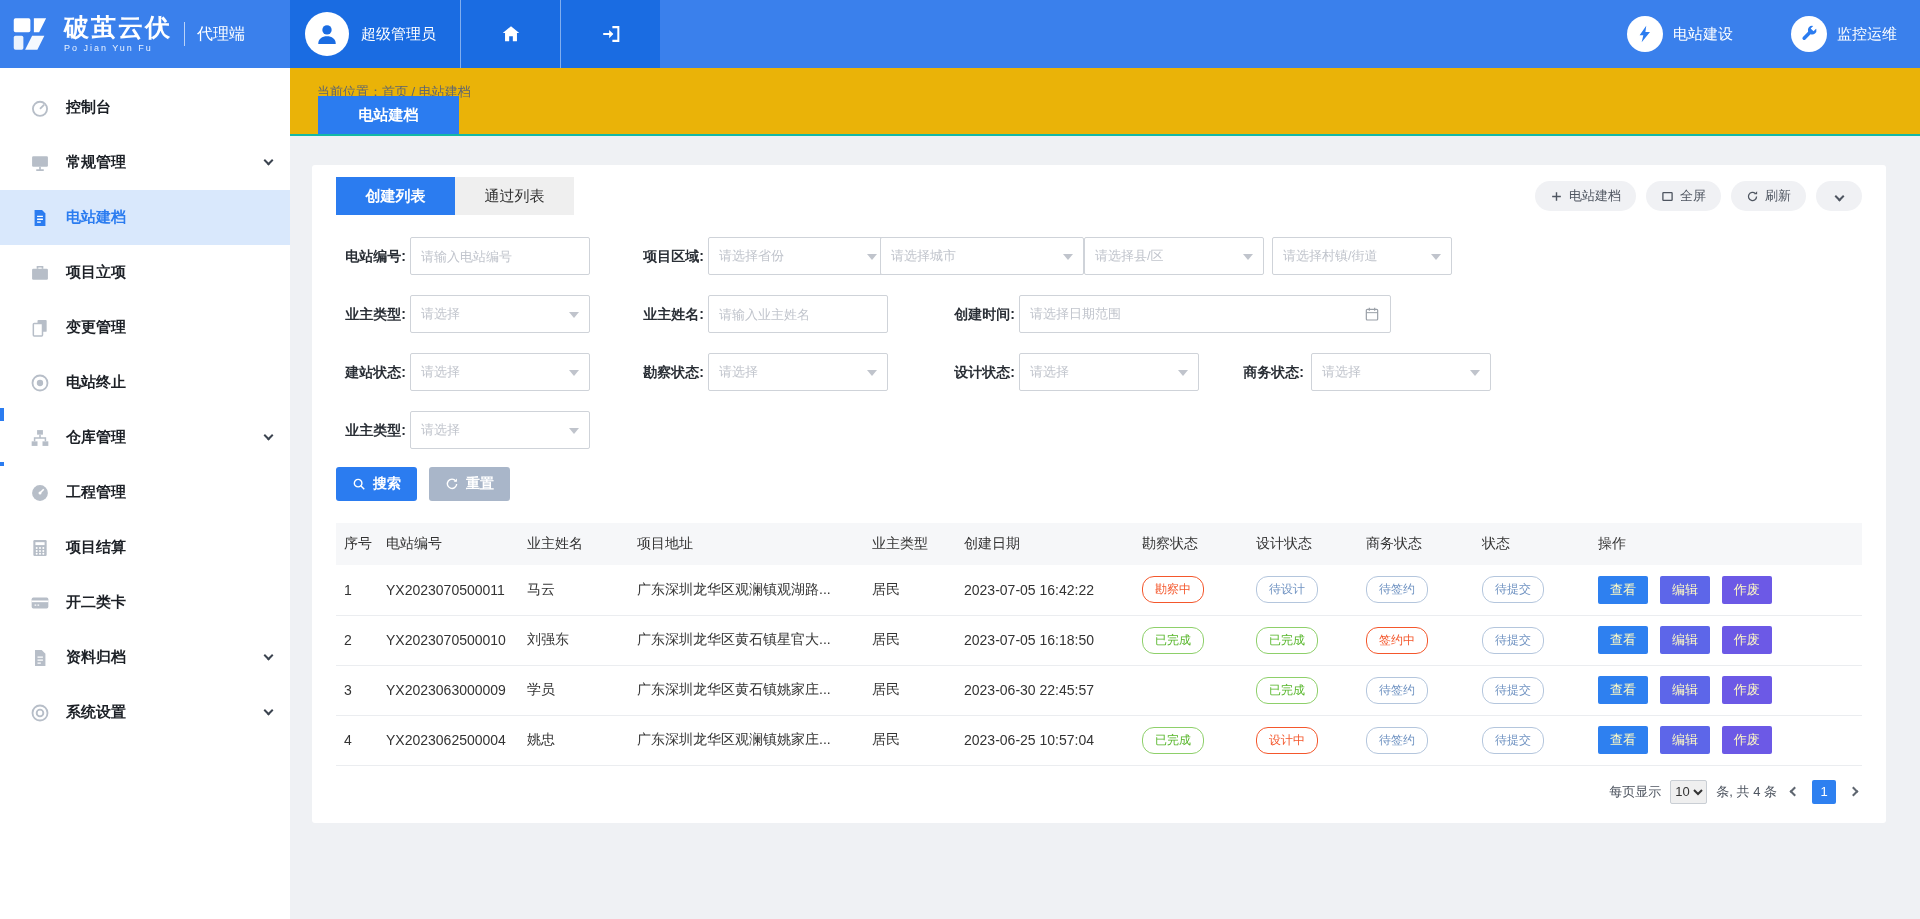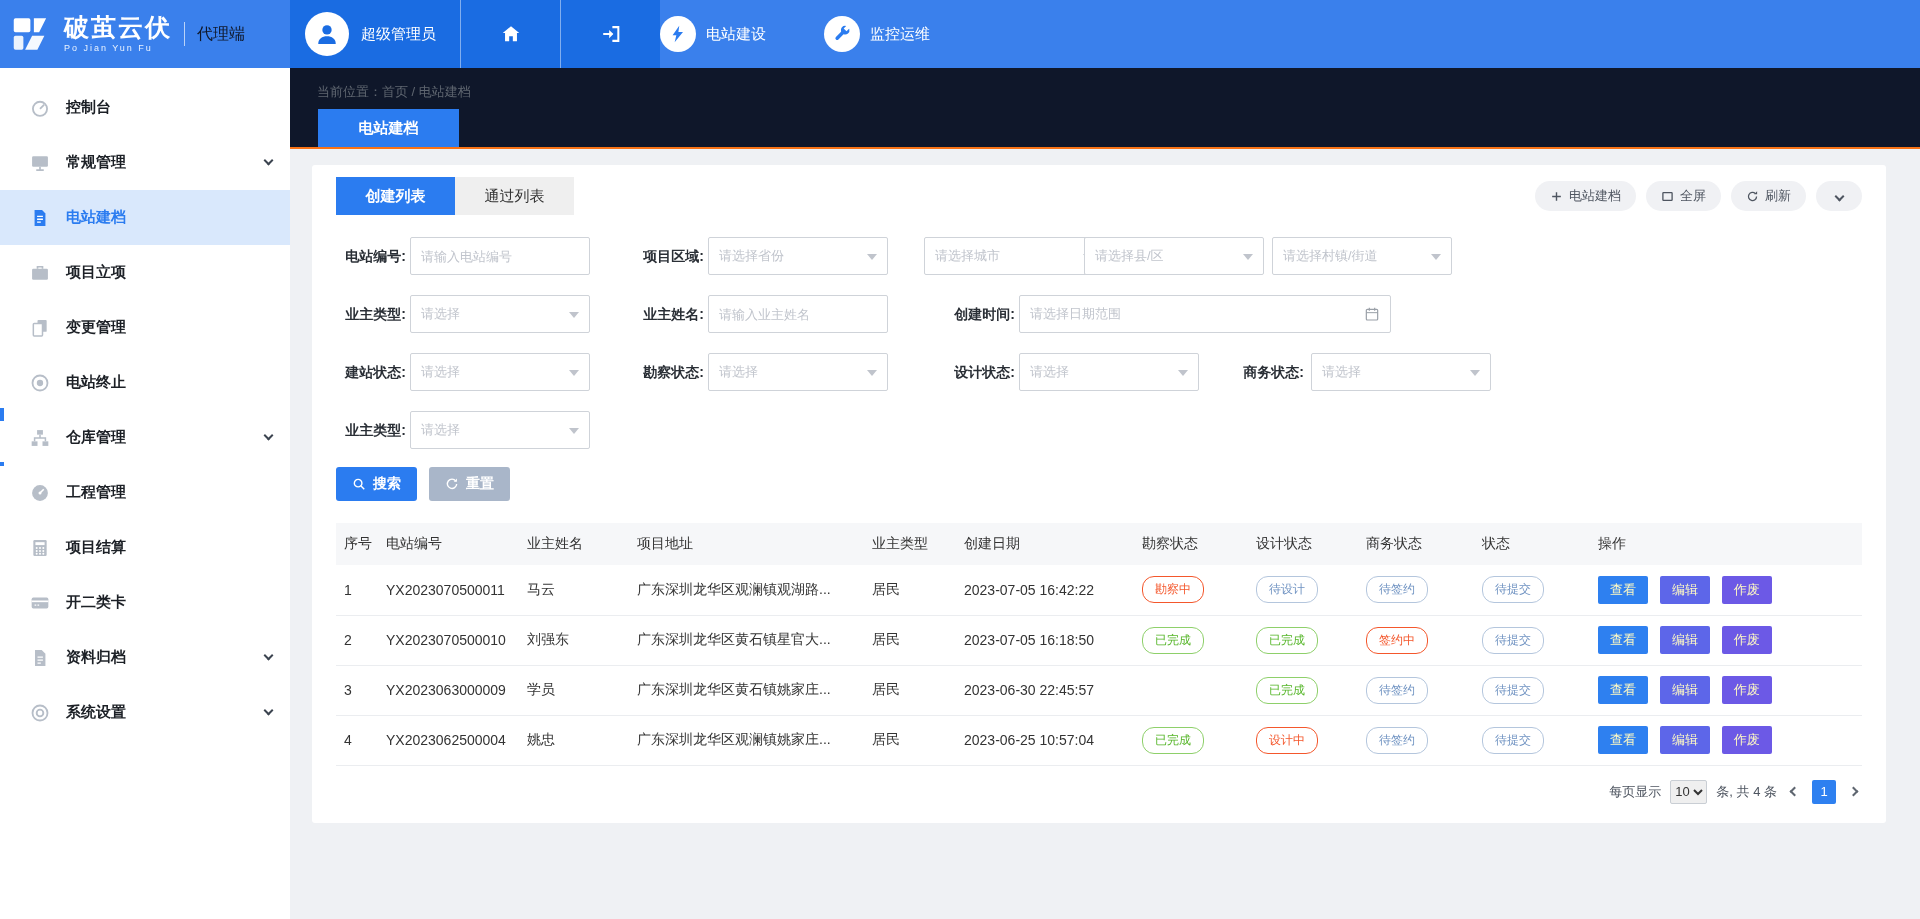--- a/index.html
+++ b/index.html
@@ -11,47 +11,47 @@
     color:#333;
   }
   svg { display:block; }
 
   
   .header { position:absolute; top:0; left:0; width:1920px; height:68px; display:flex; z-index:10; }
   .hd-logo { width:290px; background:#3a80ec; display:flex; align-items:center; padding-left:12px; }
   .logo-mark { width:42px; height:42px; margin-right:10px; flex:none; }
   .logo-title { font-size:25px; font-weight:bold; color:#fff; letter-spacing:2px; line-height:1; }
   .logo-sub { font-size:9px; color:#e9f2ff; letter-spacing:2px; margin-top:3px; }
-  .portal { margin-left:12px; padding-left:12px; border-left:1px solid rgba(255,255,255,.65); color:#0f172a; font-size:16px; line-height:24px; }
+  .portal { margin-left:12px; padding-left:12px; border-left:1px solid rgba(255,255,255,.65); color:#ffffff; font-size:16px; line-height:24px; }
   .hd-user { width:170px; background:#1a6ce2; display:flex; align-items:center; padding-left:15px; gap:12px; cursor:pointer; }
   .avatar { width:44px; height:44px; border-radius:50%; background:#fff; display:flex; align-items:center; justify-content:center; flex:none; }
   .hd-username { color:#fff; font-size:15px; white-space:nowrap; }
   .hd-ibtn { width:100px; background:#1a6ce2; border-left:1px solid rgba(255,255,255,.45); display:flex; align-items:center; justify-content:center; cursor:pointer; }
-  .hd-rest { flex:1; background:#3a80ec; display:flex; align-items:center; justify-content:flex-start; gap:58px; padding-right:34px; }
+  .hd-rest { flex:1; background:#3a80ec; display:flex; align-items:center; justify-content:flex-end; gap:58px; padding-right:23px; }
   .hd-nav { display:flex; align-items:center; gap:10px; color:#fff; font-size:15px; cursor:pointer; }
   .circle-ic { width:36px; height:36px; border-radius:50%; background:#fff; display:flex; align-items:center; justify-content:center; }
 
   
   .sidebar { position:absolute; top:68px; left:0; width:290px; height:851px; background:#fff; padding-top:12px; }
   .s-item { height:55px; display:flex; align-items:center; padding-left:30px; gap:16px; position:relative; cursor:pointer; color:#b7bec8; }
   .s-item .s-label { font-size:15px; font-weight:bold; color:#1c2026; }
   .s-item.active { background:#d9e8fc; color:#2b7cf0; }
   .s-item.active .s-label { color:#2b7cf0; }
   .s-ic { width:20px; height:22px; display:flex; align-items:center; flex:none; }
   .s-chev { position:absolute; right:18px; top:50%; margin-top:-6px; color:#3c4450; }
   .chv { display:inline-block; width:7px; height:7px; border-right:2px solid currentColor; border-bottom:2px solid currentColor; }
   .chv-down { transform:rotate(45deg); }
   .chv-left { transform:rotate(135deg); }
   .chv-right { transform:rotate(-45deg); }
   .side-mark1 { position:absolute; left:0; top:340px; width:4px; height:13px; background:#2b7cf0; }
   .side-mark2 { position:absolute; left:0; top:394px; width:4px; height:4px; background:#2b7cf0; }
 
   
   .main { position:absolute; left:290px; top:68px; width:1630px; height:851px; }
-  .topbar { background:#0f172a; height:81px; border-bottom:2px solid #f97316; position:relative; }
+  .topbar { background:#eab308; height:68px; border-bottom:2px solid #14b8a6; position:relative; }
   .breadcrumb { position:absolute; top:15px; left:27px; font-size:13px; color:#5f6670; }
   .breadcrumb .bc-path { color:#5f6670; }
   .page-tab { position:absolute; bottom:0; left:28px; width:141px; height:38px; background:#2b7cf0; color:#fff; font-size:15px; font-weight:bold; display:flex; align-items:center; justify-content:center; cursor:pointer; }
 
   .card { position:absolute; top:97px; left:22px; width:1574px; height:658px; background:#fff; border-radius:3px; padding:0 24px; }
 
   .card-head { display:flex; justify-content:space-between; align-items:flex-end; padding-top:12px; height:50px; }
   .ltabs { display:flex; }
   .ltab { min-width:119px; height:38px; display:flex; align-items:center; justify-content:center; font-size:15px; background:#efefef; color:#333; cursor:pointer; padding:0 24px; }
   .ltab.active { background:#2b7cf0; color:#fff; font-weight:bold; }
@@ -358,21 +358,21 @@
     <div class="filters">
 
       <div class="frow">
         <div class="flabel" style="left:0;width:70px">电站编号:</div>
         <input class="finput" style="left: 74px; width: 180px;" placeholder="请输入电站编号">
         <div class="flabel" style="left:296px;width:72px">项目区域:</div>
         <div class="fselect" style="left:372px;width:180px">
           <span class="ph">请选择省份</span>
             <span class="caret"></span>
         </div>
-        <div class="fselect" style="left:588px;width:180px">
+        <div class="fselect" style="left:544px;width:204px">
           <span class="ph">请选择城市</span>
             <span class="caret"></span>
         </div>
         <div class="fselect" style="left:748px;width:180px">
           <span class="ph">请选择县/区</span>
             <span class="caret"></span>
         </div>
         <div class="fselect" style="left:936px;width:180px">
           <span class="ph">请选择村镇/街道</span>
             <span class="caret"></span>

